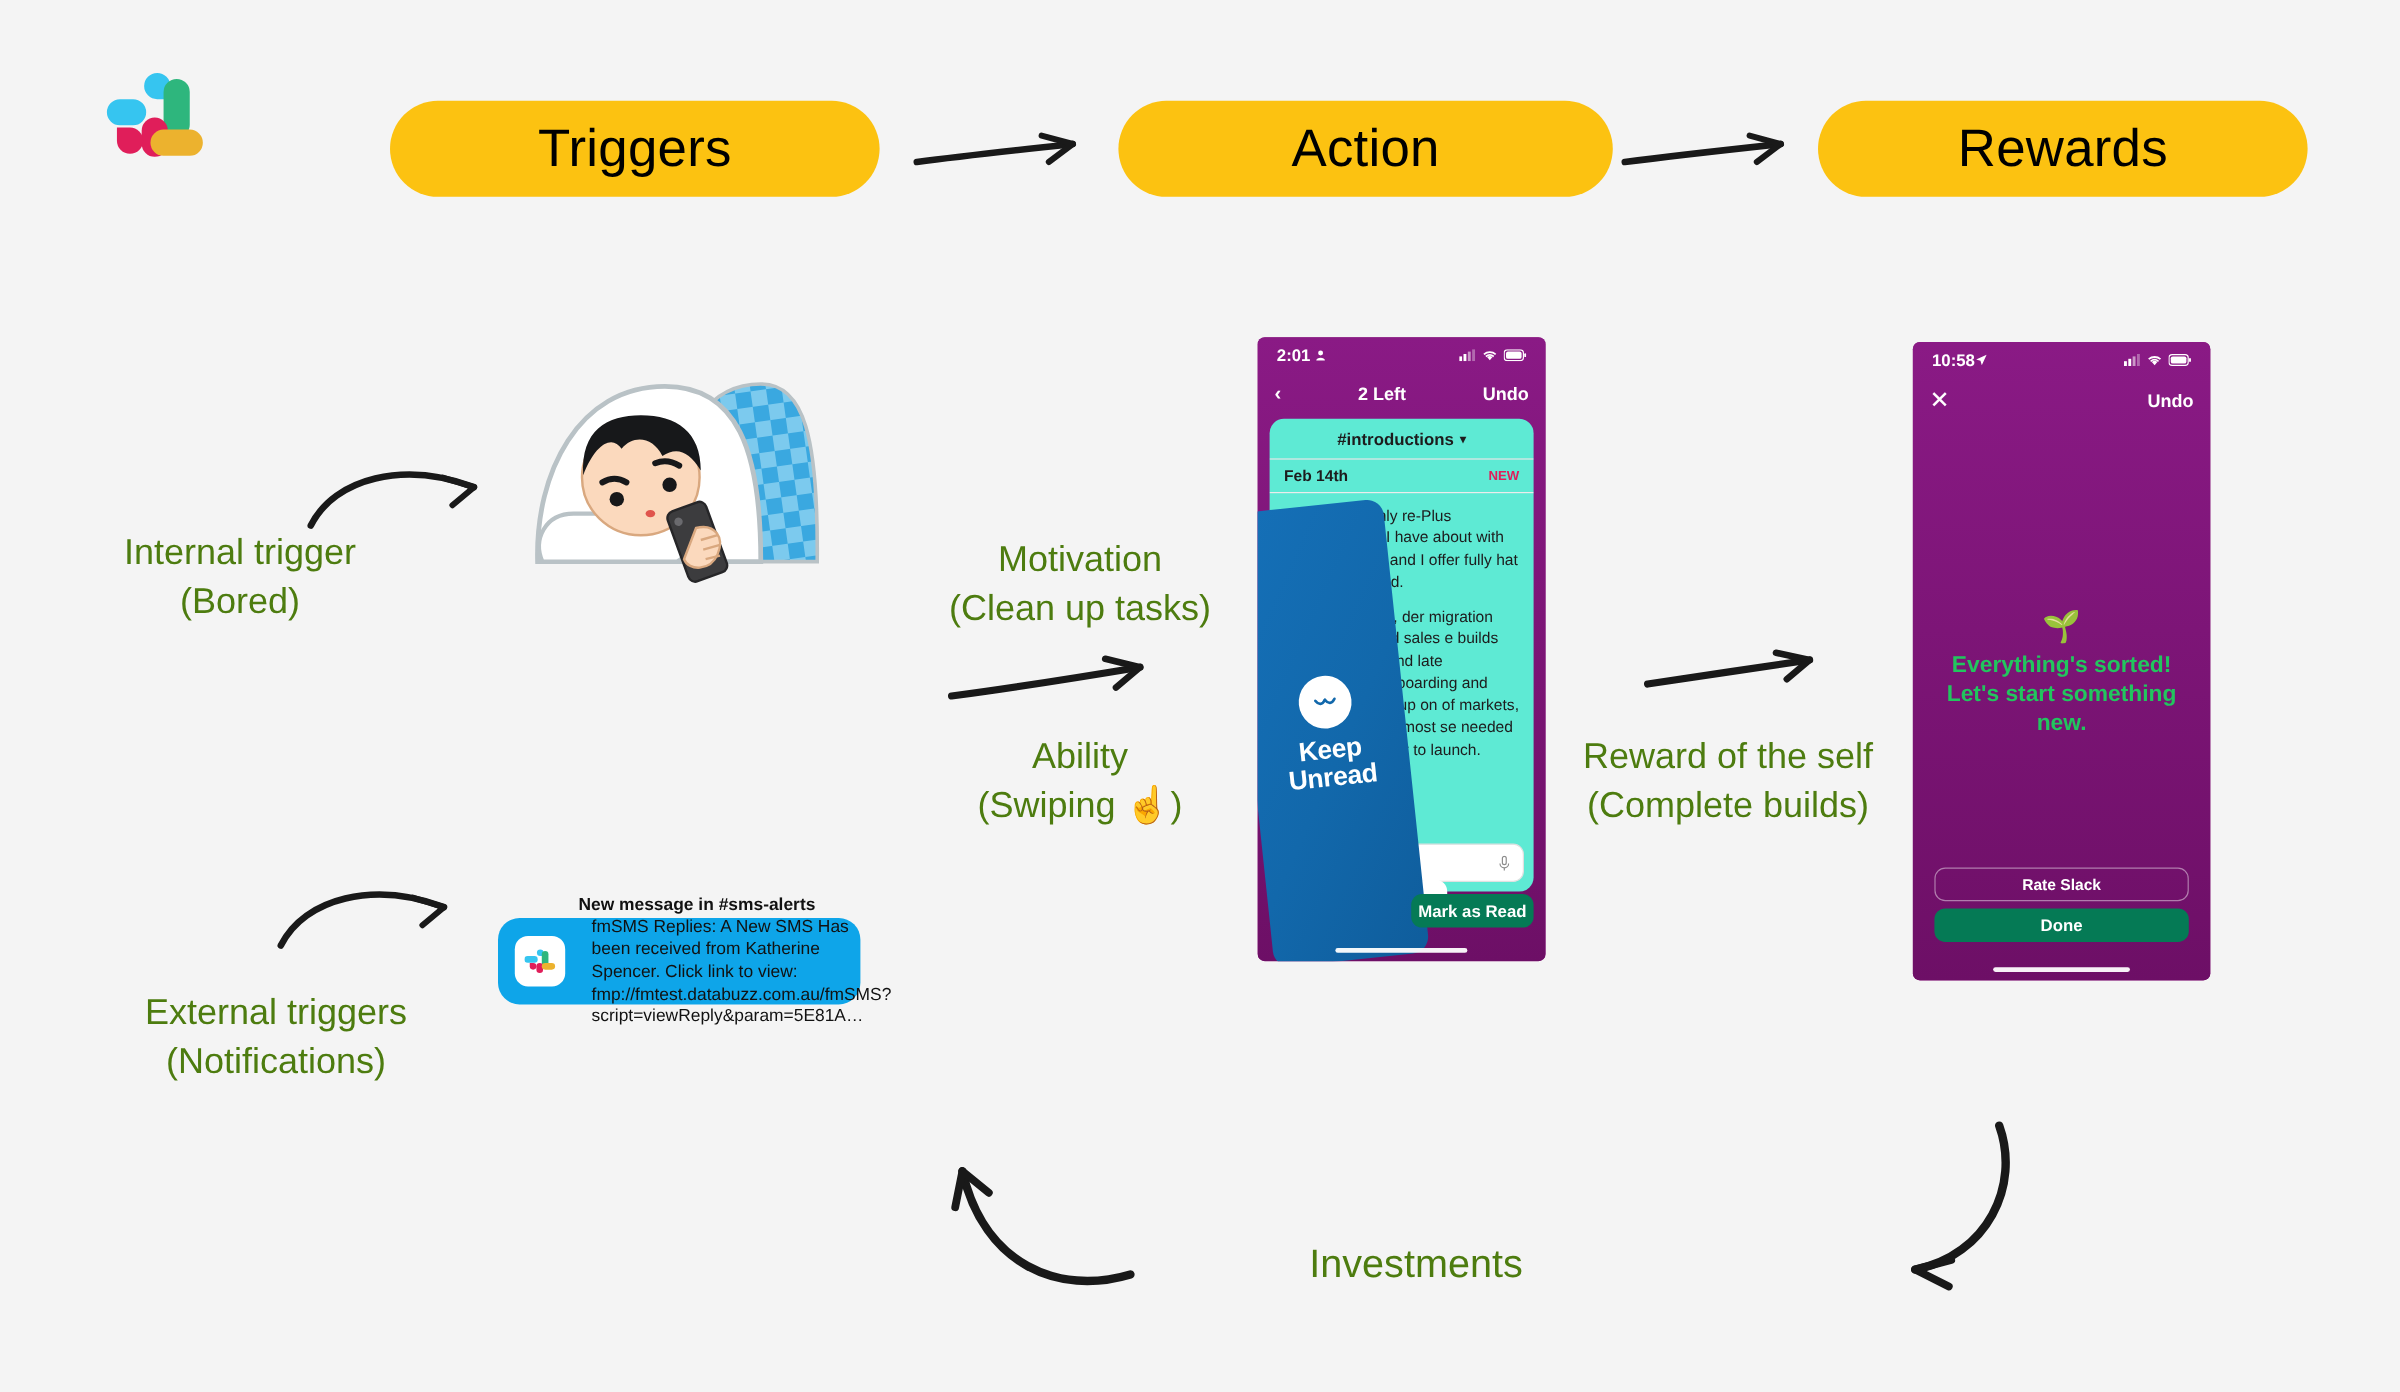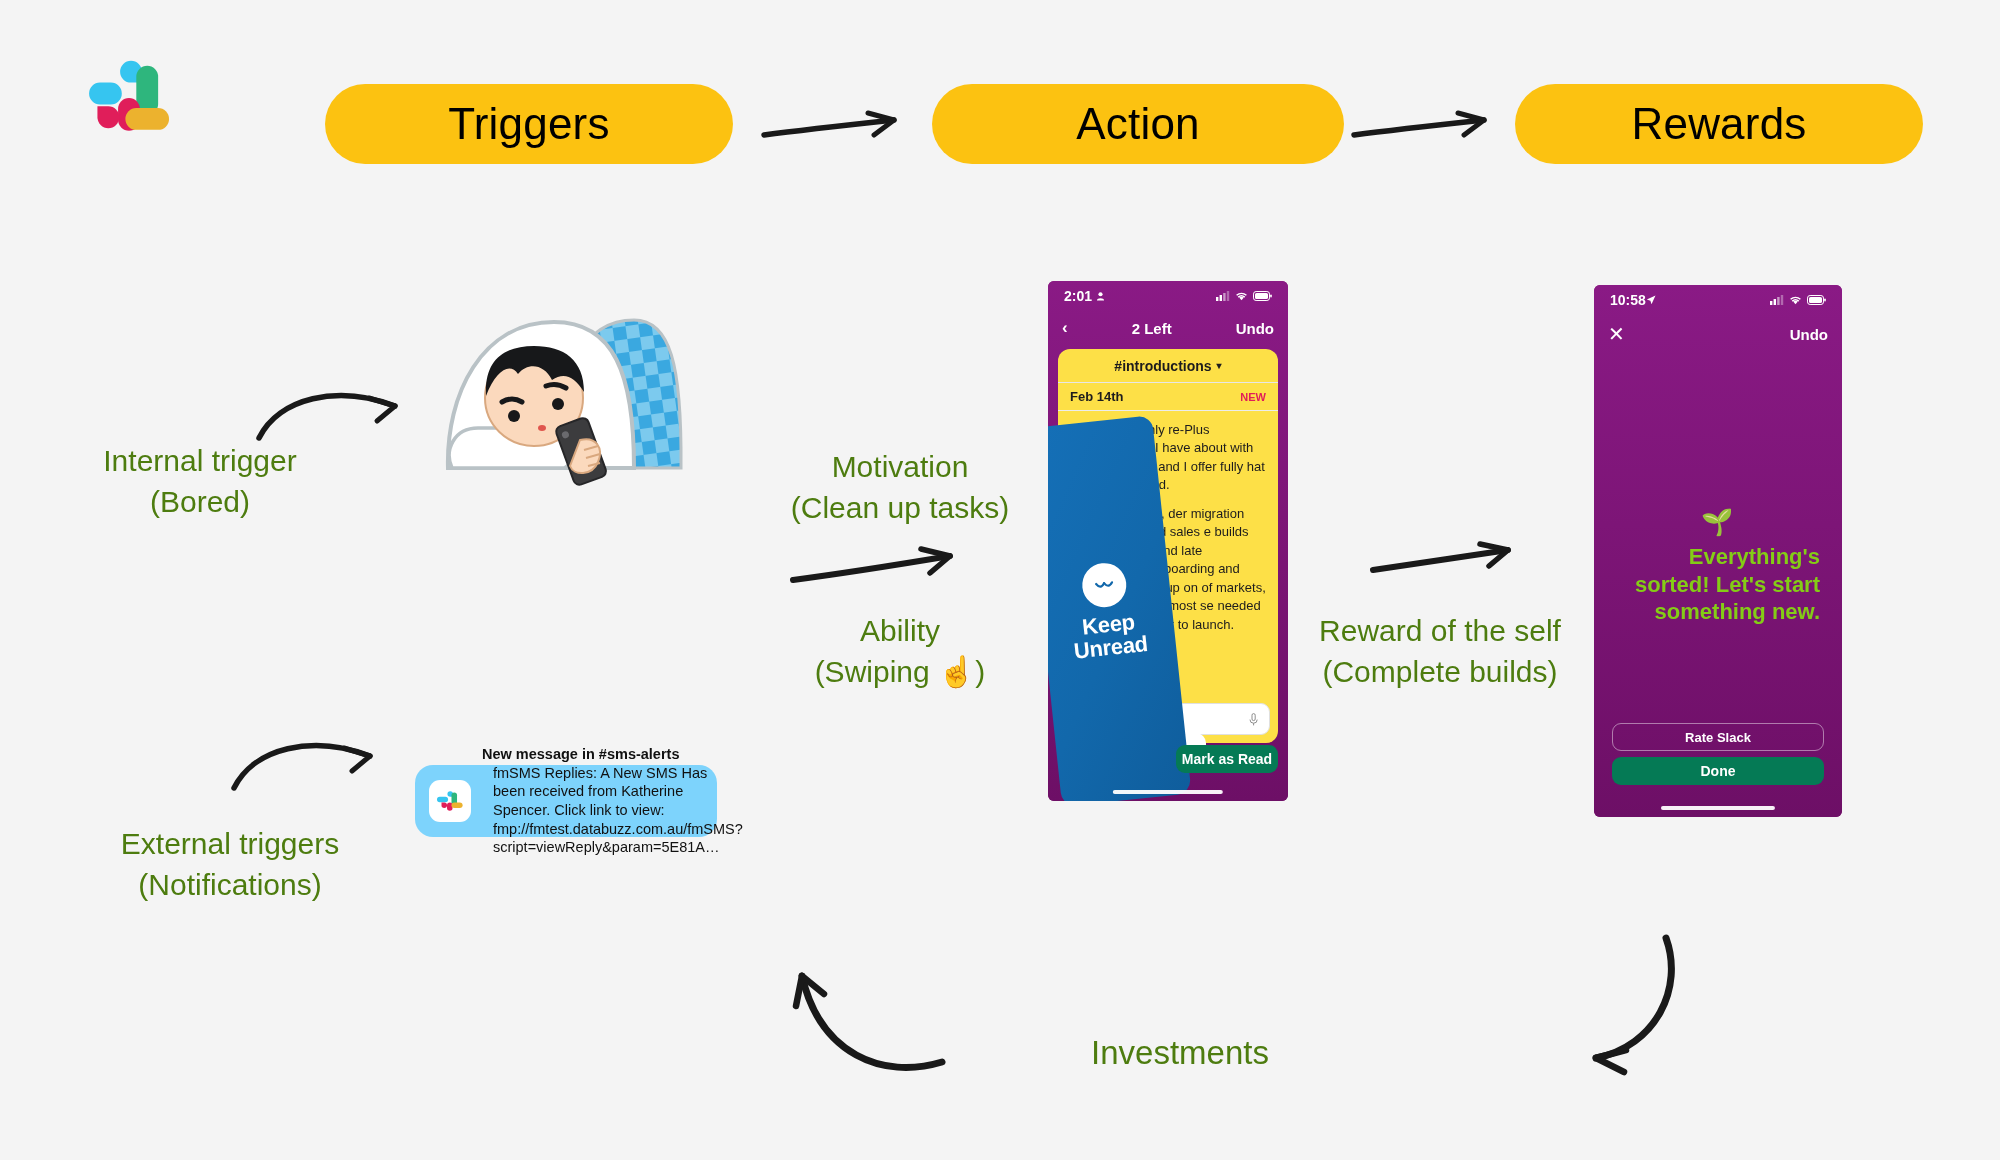--- a/index.html
+++ b/index.html
@@ -41,21 +41,21 @@
   
   .arrow { position: absolute; }
   .arrow svg { display: block; overflow: visible; }
 
   
   .illus { position: absolute; }
 
   
   .notif {
     position: absolute;
-    background: #7dd3fc;
+    background: #0ea5e9;
     border-radius: 18px;
     display: flex;
     align-items: center;
     padding: 10px 14px;
     gap: 11px;
   }
   .notif-ico {
     width: 42px; height: 42px;
     background: #fff;
     border-radius: 11px;
@@ -89,21 +89,21 @@
     position: absolute; left: 0; right: 0;
     display: flex; align-items: center; justify-content: space-between;
     padding: 0 14px;
     color: #fff; font-size: 15px; font-weight: 700;
   }
   .navbar .nav-center { font-size: 15px; font-weight: 700; }
 
   
   .card-white {
     position: absolute;
-    background: #fde047;
+    background: #5eead4;
     border-radius: 12px;
     overflow: hidden;
   }
   .card-head {
     height: 34px; border-bottom: 1px solid #e7e7e7;
     display:flex; align-items:center; justify-content:center;
     font-size: 14px; font-weight: 700; color:#1d1c1d;
     gap: 5px;
   }
   .card-datebar {
@@ -159,22 +159,22 @@
     display:flex;align-items:center;justify-content:center;
     font-size: 13px; font-weight: 700;
     background: transparent;
   }
   .home-ind {
     position:absolute; bottom:7px; left:50%; transform:translateX(-50%);
     width: 46%; height:4px; border-radius:3px; background:#fff; opacity:.95;
   }
   .done-msg {
     position:absolute; left:0; right:0;
-    text-align:right; color:#84cc16;
-    font-size: 22px; font-weight: 700; line-height:1.26;
+    text-align:center; color:#22c55e;
+    font-size: 19px; font-weight: 700; line-height:1.26;
   }
   .sprout { font-size: 26px; text-align:center; }
   .close-x { font-size: 20px; font-weight: 300; line-height:1; }
 </style>
 </head>
 <body>
 
 <div id="stage">
 
   <div class="slack-logo" style="left:78px; top:48px;">

